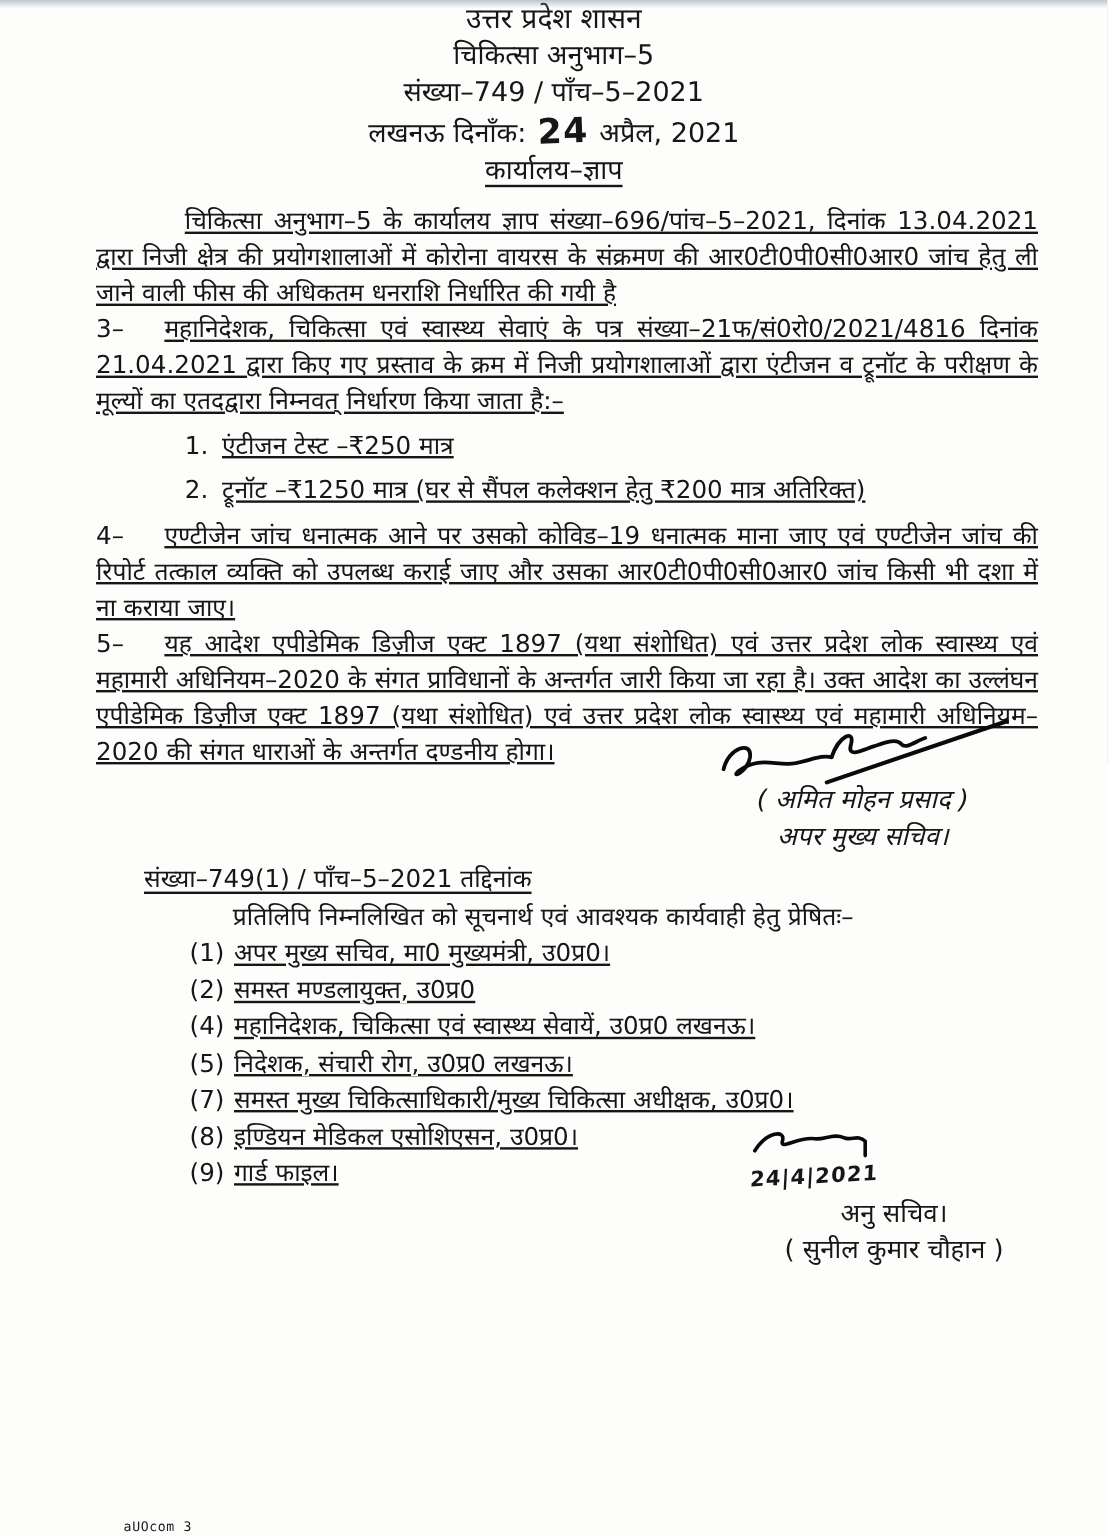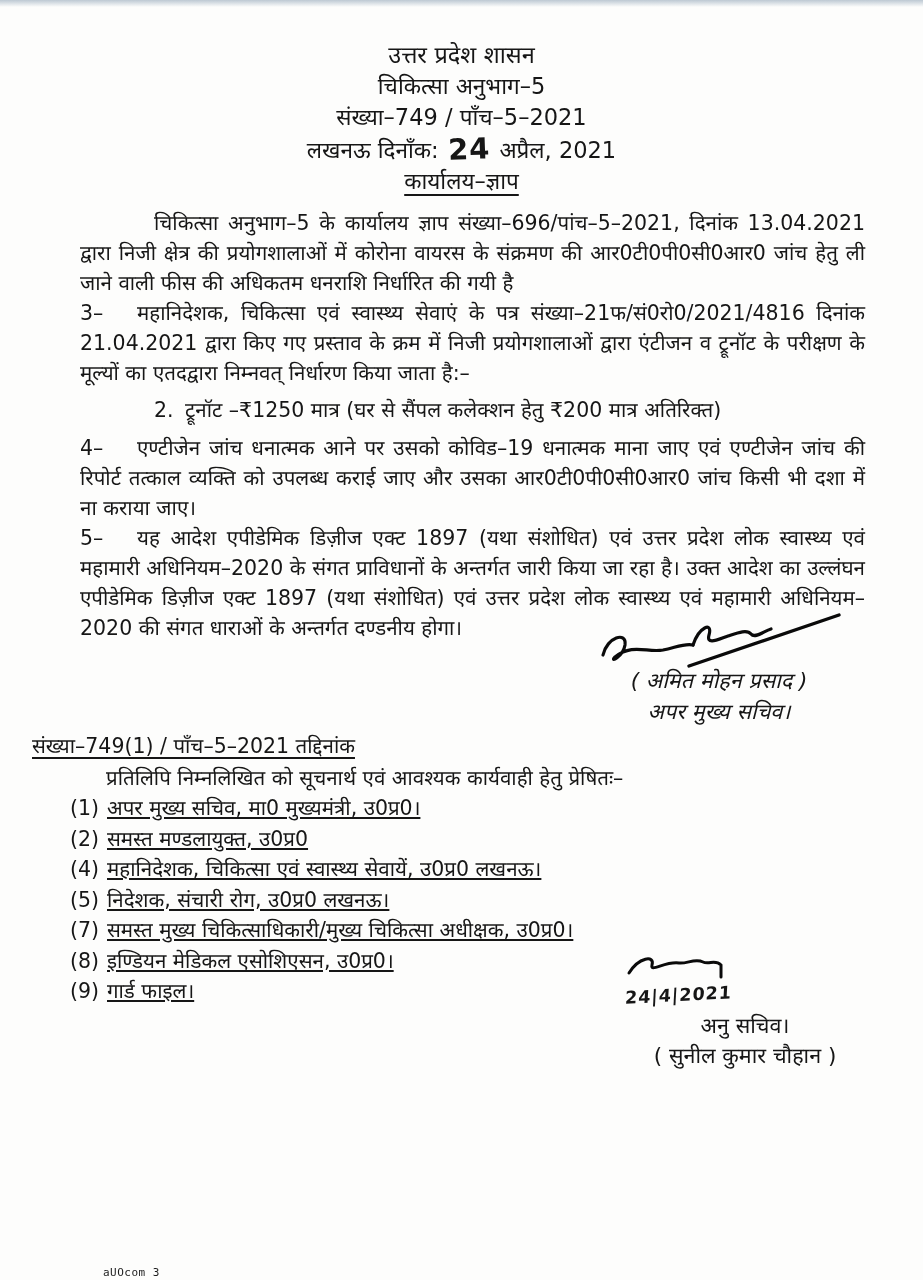--- a/index.html
+++ b/index.html
@@ -12,44 +12,44 @@
     color:#161616;
     font-family:"DejaVu Sans", sans-serif;
   }
   .page::before{
     content:""; position:absolute; top:0; left:0; right:0; height:7px;
     background:linear-gradient(180deg, rgba(125,148,170,0.5), rgba(255,255,255,0));
     pointer-events:none;
   }
 
   
-  .header { padding-top:40px; text-align:center; line-height:31px; font-size:22.5px; }
+  .header { text-align:center; line-height:31px; font-size:22.5px; }
   .header .org   { font-size:23.5px; }
   .header .subject { display:inline-block; text-decoration:underline; text-underline-offset:5px; }
   .hand-day {
     display:inline-block; font-size:29px; font-weight:700;
     transform:rotate(-2deg) translateY(1px); letter-spacing:1px; padding:0 2px;
   }
 
   
-  .main { margin:11px 58px 12px 80px; font-size:20.5px; line-height:30px; text-align:justify; }
+  .main { margin:11px 58px 0 80px; font-size:20.5px; line-height:30px; text-align:justify;text-decoration:underline; }
   .main p { margin:0; }
   .p-first { text-indent:74px; }
   .pnum { display:inline-block; width:57px; }
 
   .price-list { margin:4px 0 4px 74px; }
   .price-item { line-height:37px; }
   .inum { display:inline-block; width:31px; }
 
   
   .sig1 { width:320px; margin:-46px 44px 0 auto; text-align:center;
           font-size:21.5px; line-height:31px; position:relative;font-style:italic; }
   .sig1 svg { display:block; margin:0 auto -8px; }
 
-  .dist { margin:4px 58px 0 32px; font-size:20.5px; line-height:30.5px; }
+  .dist { margin:4px 58px 0 120px; font-size:20.5px; line-height:30.5px; }
   .dist-ref { display:inline-block; text-decoration:underline; text-underline-offset:4px; margin-bottom:1px; }
   .dist-intro { text-indent:74px; margin:0; }
   .dist-item { padding-left:38px; margin:0;text-decoration:underline; }
   .dnum { display:inline-block; width:37px; }
 
   .sig2 { width:300px; margin:-54px 28px 0 auto; text-align:center;
           font-size:21.5px; line-height:30px; position:relative; }
   .sig2 .by-order { margin-right:38px; }
   .hand-block { text-align:left; margin-left:30px; height:58px; position:relative; }
   .hand-block svg { display:block; }
@@ -80,20 +80,21 @@
       <span>अप्रैल, 2021</span>
     </div>
     <div><span class="subject">कार्यालय–ज्ञाप</span></div>
   </div>
 
   <div class="main">
     <p class="p-first">चिकित्सा अनुभाग–5 के कार्यालय ज्ञाप संख्या–696/पांच–5–2021, दिनांक 13.04.2021 द्वारा निजी क्षेत्र की प्रयोगशालाओं में कोरोना वायरस के संक्रमण की आर0टी0पी0सी0आर0 जांच हेतु ली जाने वाली फीस की अधिकतम धनराशि निर्धारित की गयी है</p>
     <p><span class="pnum">3–</span><span>महानिदेशक, चिकित्सा एवं स्वास्थ्य सेवाएं के पत्र संख्या–21फ/सं0रो0/2021/4816 दिनांक 21.04.2021 द्वारा किए गए प्रस्ताव के क्रम में निजी प्रयोगशालाओं द्वारा एंटीजन व ट्रूनॉट के परीक्षण के मूल्यों का एतदद्वारा निम्नवत् निर्धारण किया जाता है:–</span></p>
 
     <div class="price-list">
+      <div class="price-item"><span class="inum">1.</span><span>एंटीजन टेस्ट –₹250 मात्र</span></div>
       <div class="price-item"><span class="inum">2.</span><span>ट्रूनॉट –₹1250 मात्र (घर से सैंपल कलेक्शन हेतु ₹200 मात्र अतिरिक्त)</span></div>
     </div>
 
     <p><span class="pnum">4–</span><span>एण्टीजेन जांच धनात्मक आने पर उसको कोविड–19 धनात्मक माना जाए एवं एण्टीजेन जांच की रिपोर्ट तत्काल व्यक्ति को उपलब्ध कराई जाए और उसका आर0टी0पी0सी0आर0 जांच किसी भी दशा में ना कराया जाए।</span></p>
     <p><span class="pnum">5–</span><span>यह आदेश एपीडेमिक डिज़ीज एक्ट 1897 (यथा संशोधित) एवं उत्तर प्रदेश लोक स्वास्थ्य एवं महामारी अधिनियम–2020 के संगत प्राविधानों के अन्तर्गत जारी किया जा रहा है। उक्त आदेश का उल्लंघन एपीडेमिक डिज़ीज एक्ट 1897 (यथा संशोधित) एवं उत्तर प्रदेश लोक स्वास्थ्य एवं महामारी अधिनियम–2020 की संगत धाराओं के अन्तर्गत दण्डनीय होगा।</span></p>
   </div>
 
   <div class="sig1">
     <svg width="260" height="64" viewBox="0 0 260 64" aria-hidden="true">
       <path class="ink" stroke-width="3.2" d="M14,46 C18,28 38,22 36,36 C34,48 20,54 26,48 C44,34 58,44 74,41 C88,38 96,34 104,36"></path>

